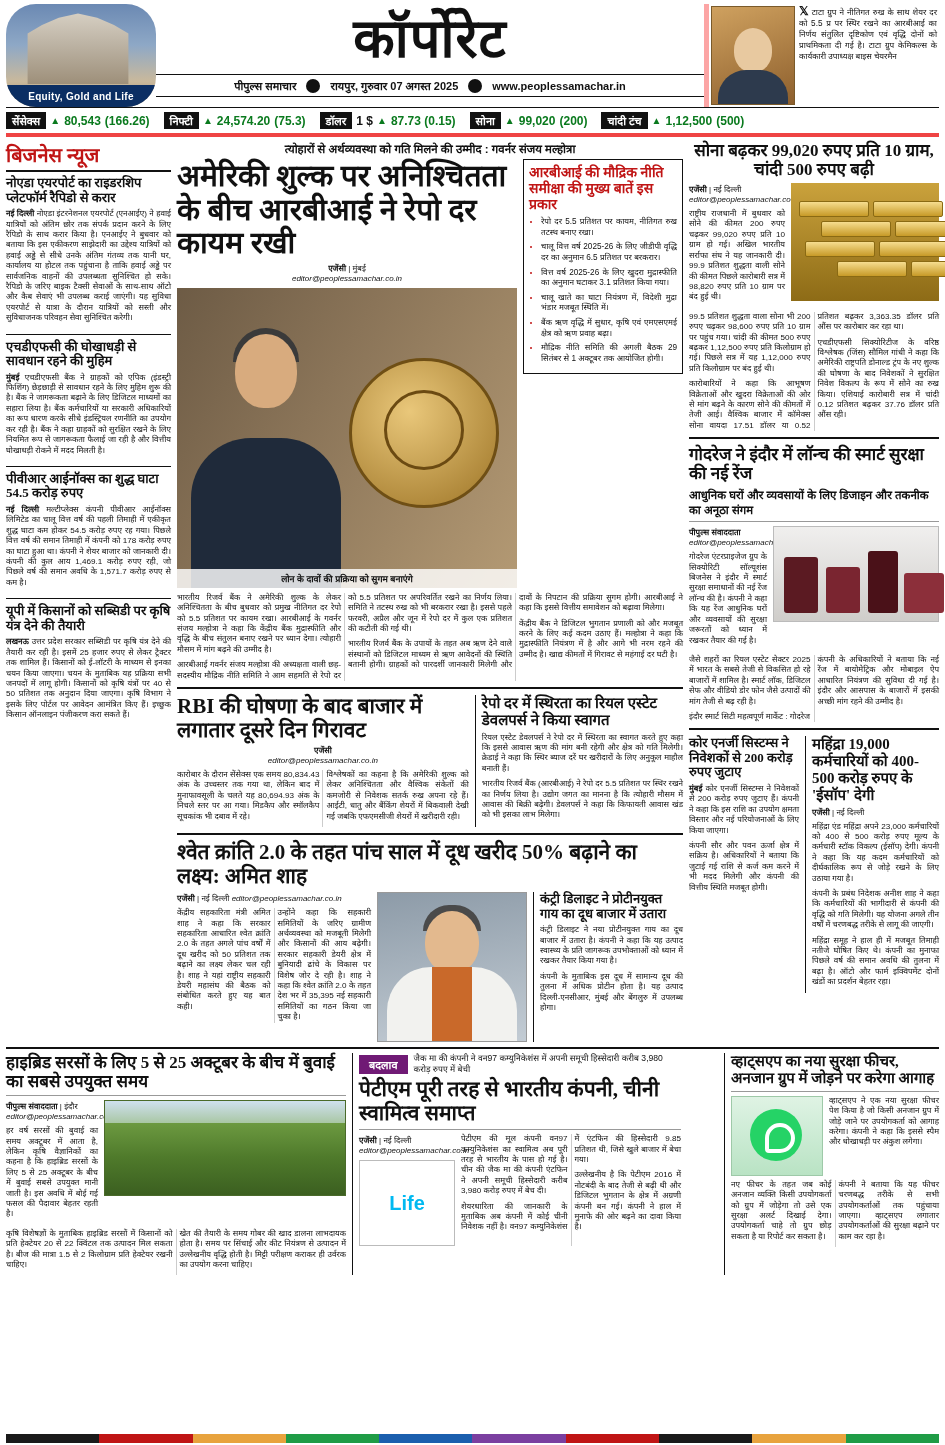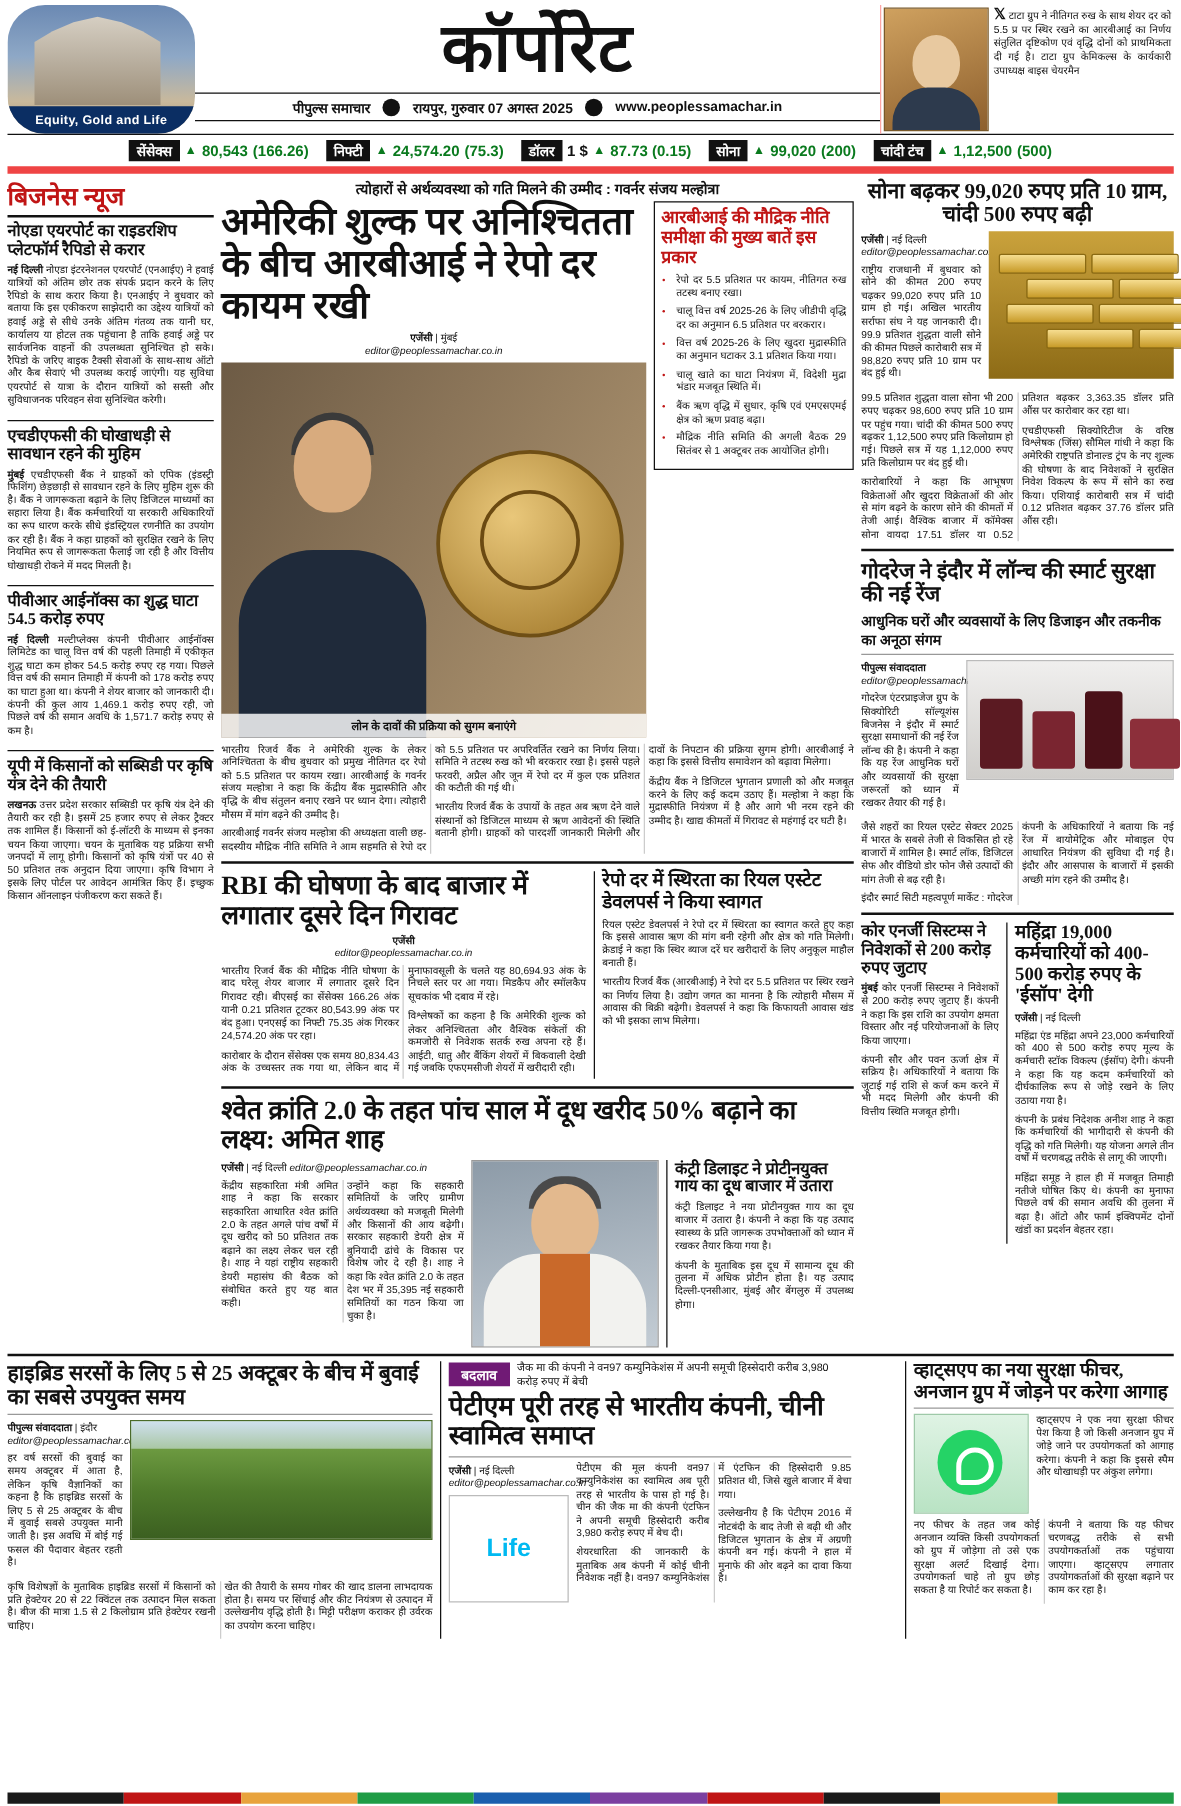--- a/index.html
+++ b/index.html
@@ -30,29 +30,29 @@
   }
   .mast-left .strip {
     position:absolute; left:0; right:0; bottom:0; height:22px;
     background:#0b2e63; color:#fff; font-size:10px; font-weight:bold;
     display:flex; align-items:center; justify-content:center; letter-spacing:.3px;
   }
   .mast-center { flex:1; text-align:center; position:relative; padding-top:6px; }
   .mast-title { font-family:"Liberation Serif", serif; font-weight:bold; font-size:54px; line-height:58px; letter-spacing:1px; }
   .mast-line { display:flex; align-items:center; justify-content:center; gap:10px; font-size:11px; font-weight:bold; margin-top:6px; border-top:1px solid #111; border-bottom:1px solid #111; padding:3px 0; }
   .mast-dot { width:14px; height:14px; border-radius:50%; background:#111; display:inline-block; }
-  .mast-right { width:235px; border-left:1px solid #fca5a5; display:flex; gap:4px; padding:2px; }
+  .mast-right { width:235px; border-left:5px solid #fca5a5; display:flex; gap:4px; padding:2px; }
   .mr-photo { width:84px; background:linear-gradient(160deg,#cfa15f,#8d5f2d); border:1px solid #7a5a2a; position:relative; }
   .mr-photo .head { position:absolute; left:50%; top:22%; transform:translateX(-50%); width:38px; height:44px; border-radius:50% 50% 45% 45%; background:#e8c9a0; }
   .mr-photo .body { position:absolute; left:50%; bottom:0; transform:translateX(-50%); width:70px; height:34px; border-radius:28px 28px 0 0; background:#2d3a4d; }
   .mr-text { flex:1; font-size:8.2px; line-height:11px; text-align:justify; }
   .mr-text .x { font-weight:bold; font-size:12px; }
 
   
-  .ticker { display:flex; align-items:center; justify-content:center; gap:14px; border-bottom:6px solid #ef4444; padding:4px 0; font-size:12px; font-weight:bold; }
+  .ticker { display:flex; align-items:center; gap:14px; border-bottom:4px solid #ef4444; padding:4px 0; font-size:12px; font-weight:bold; }
   .tk { display:flex; align-items:center; gap:4px; }
   .tk .lbl { background:#111; color:#fff; padding:1px 6px; font-size:11px; }
   .tk .up { color:#0a7a1e; }
   .tk .arrow { font-size:10px; }
 
   
   .content { display:flex; gap:6px; margin-top:4px; }
   .col { display:flex; flex-direction:column; }
   .c1 { width:165px; }
   .c-mid { flex:1; }
@@ -285,21 +285,20 @@
       <div class="rule2"></div>
 
       <div style="display:flex; gap:6px;">
         <div style="flex:1.45;">
           <h2 class="hl h-lg">RBI की घोषणा के बाद बाजार में लगातार दूसरे दिन गिरावट</h2>
           <div class="byline">
             <span class="ag">एजेंसी</span><br>
             <span class="em">editor@peoplessamachar.co.in</span>
           </div>
           <div class="cols2">
-            <p class="body">भारतीय रिजर्व बैंक की मौद्रिक नीति घोषणा के बाद घरेलू शेयर बाजार में लगातार दूसरे दिन गिरावट रही। बीएसई का सेंसेक्स 166.26 अंक यानी 0.21 प्रतिशत टूटकर 80,543.99 अंक पर बंद हुआ। एनएसई का निफ्टी 75.35 अंक गिरकर 24,574.20 अंक पर रहा।</p>
             <p class="body">कारोबार के दौरान सेंसेक्स एक समय 80,834.43 अंक के उच्चस्तर तक गया था, लेकिन बाद में मुनाफावसूली के चलते यह 80,694.93 अंक के निचले स्तर पर आ गया। मिडकैप और स्मॉलकैप सूचकांक भी दबाव में रहे।</p>
             <p class="body">विश्लेषकों का कहना है कि अमेरिकी शुल्क को लेकर अनिश्चितता और वैश्विक संकेतों की कमजोरी से निवेशक सतर्क रुख अपना रहे हैं। आईटी, धातु और बैंकिंग शेयरों में बिकवाली देखी गई जबकि एफएमसीजी शेयरों में खरीदारी रही।</p>
           </div>
         </div>
         <div style="flex:1; border-left:1px solid #111; padding-left:6px;">
           <h2 class="hl h-sm">रेपो दर में स्थिरता का रियल एस्टेट डेवलपर्स ने किया स्वागत</h2>
           <p class="body">रियल एस्टेट डेवलपर्स ने रेपो दर में स्थिरता का स्वागत करते हुए कहा कि इससे आवास ऋण की मांग बनी रहेगी और क्षेत्र को गति मिलेगी। क्रेडाई ने कहा कि स्थिर ब्याज दरें घर खरीदारों के लिए अनुकूल माहौल बनाती हैं।</p>
           <p class="body">भारतीय रिजर्व बैंक (आरबीआई) ने रेपो दर 5.5 प्रतिशत पर स्थिर रखने का निर्णय लिया है। उद्योग जगत का मानना है कि त्योहारी मौसम में आवास की बिक्री बढ़ेगी। डेवलपर्स ने कहा कि किफायती आवास खंड को भी इसका लाभ मिलेगा।</p>
         </div>
       </div>

